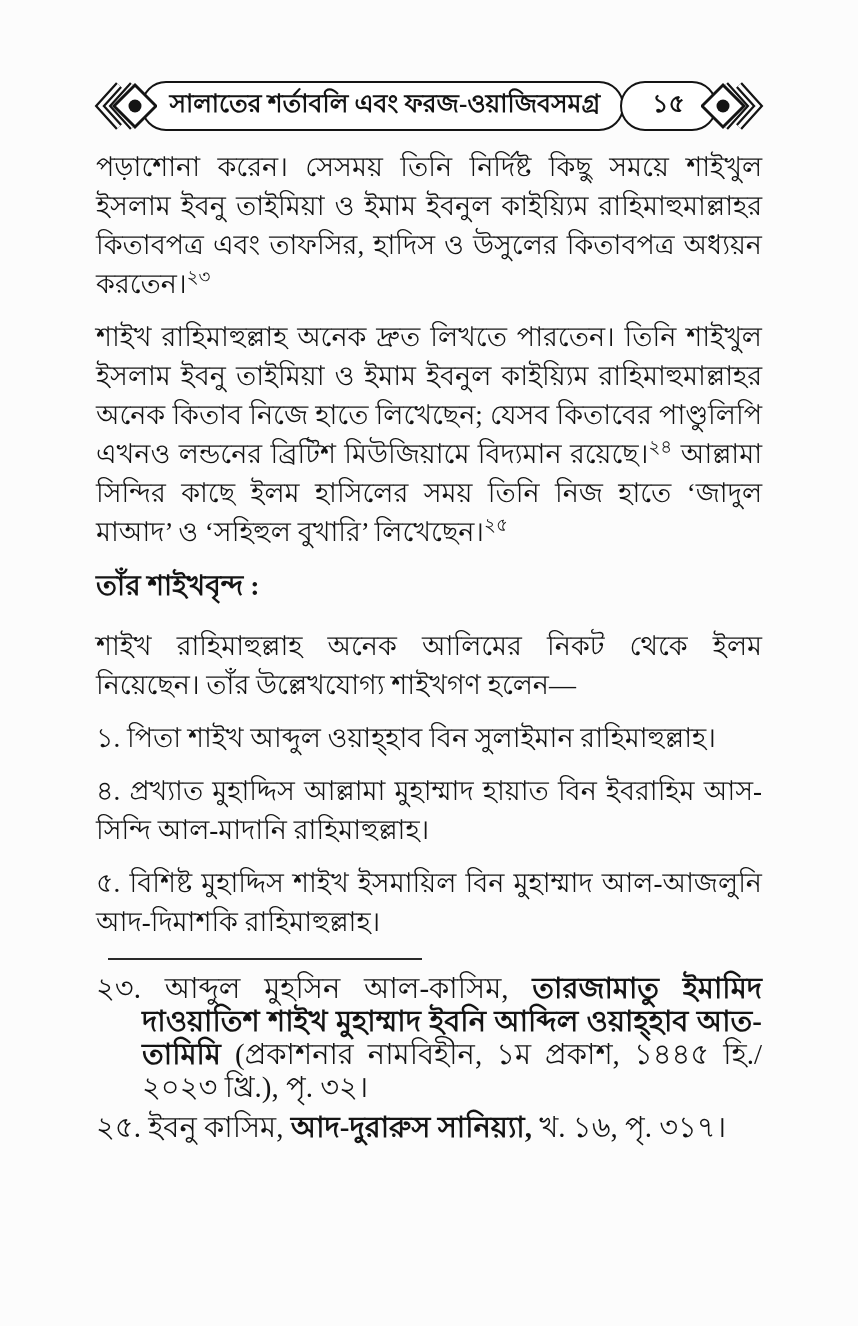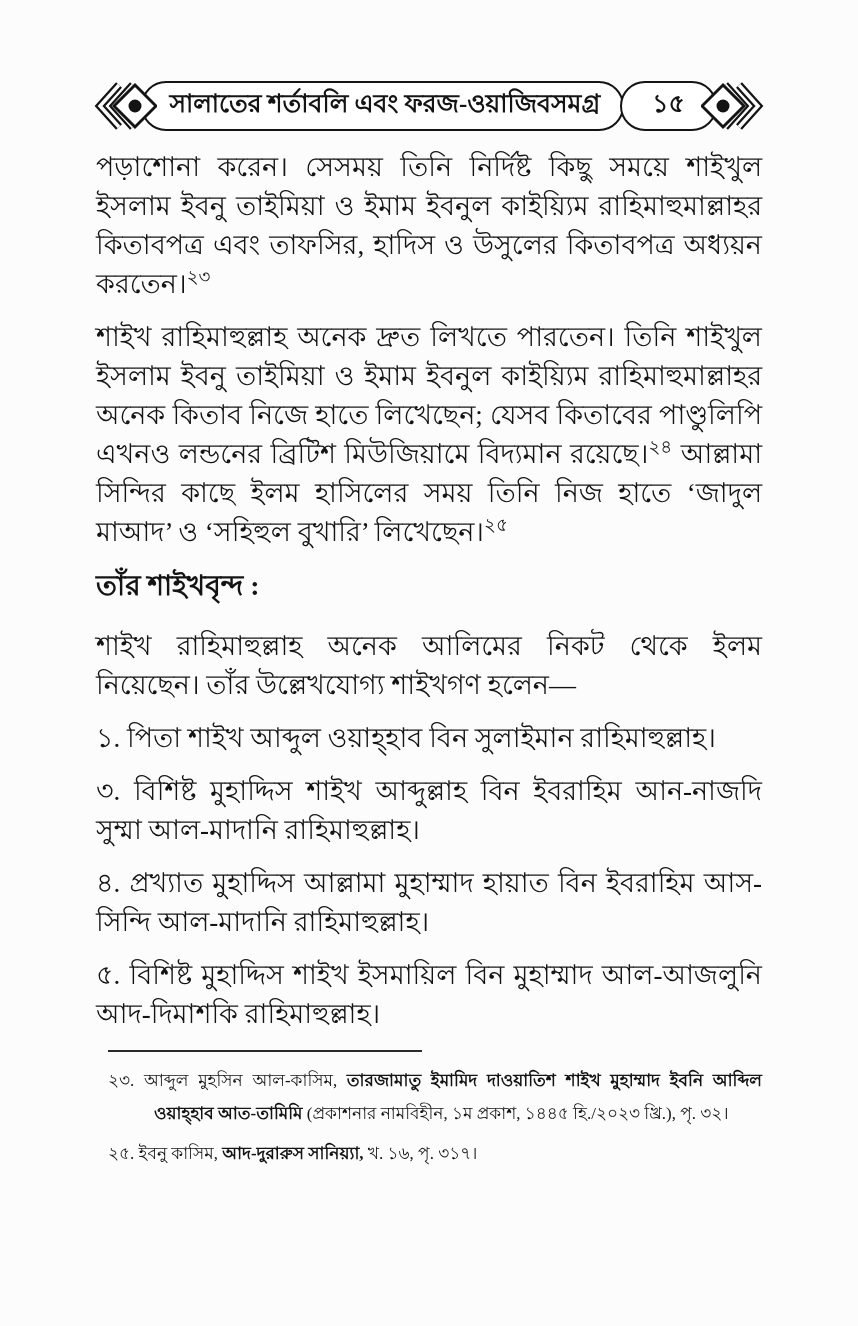--- a/index.html
+++ b/index.html
@@ -74,22 +74,22 @@
 
   
   .footnotes { margin-top: 16px; }
   .fn-rule {
     width: 314px;
     height: 0;
     border-top: 2.5px solid #2a2a2a;
     margin: 0 0 12px 12px;
   }
   .footnote {
-    margin: 0 0 7px 12px;
-    font-size: 17px;
+    margin: 0 0 7px 0;
+    font-size: 29px;
     line-height: 33px;
     text-align: justify;
     padding-left: 46px;
     text-indent: -46px;
   }
   .footnote strong { font-weight: bold; }
 </style>
 </head>
 <body>
 
@@ -133,21 +133,20 @@
 
     <p class="body-para"><span>শাইখ রাহিমাহুল্লাহ অনেক দ্রুত লিখতে পারতেন। তিনি শাইখুল ইসলাম ইবনু তাইমিয়া ও ইমাম ইবনুল কাইয়্যিম রাহিমাহুমাল্লাহর অনেক কিতাব নিজে হাতে লিখেছেন; যেসব কিতাবের পাণ্ডুলিপি এখনও লন্ডনের ব্রিটিশ মিউজিয়ামে বিদ্যমান রয়েছে।</span><sup class="fn-ref">২৪</sup><span> আল্লামা সিন্দির কাছে ইলম হাসিলের সময় তিনি নিজ হাতে ‘জাদুল মাআদ’ ও ‘সহিহুল বুখারি’ লিখেছেন।</span><sup class="fn-ref">২৫</sup></p>
 
     <h2 class="section-heading">তাঁর শাইখবৃন্দ :</h2>
 
     <p class="body-para">শাইখ রাহিমাহুল্লাহ অনেক আলিমের নিকট থেকে ইলম নিয়েছেন। তাঁর উল্লেখযোগ্য শাইখগণ হলেন—</p>
 
     <p class="body-para">১. পিতা শাইখ আব্দুল ওয়াহ্হাব বিন সুলাইমান রাহিমাহুল্লাহ।</p>
 
 
-    <p class="body-para">৩. বিশিষ্ট মুহাদ্দিস শাইখ আব্দুল্লাহ বিন ইবরাহিম আন-নাজদি সুম্মা আল-মাদানি রাহিমাহুল্লাহ।</p>
 
     <p class="body-para">৪. প্রখ্যাত মুহাদ্দিস আল্লামা মুহাম্মাদ হায়াত বিন ইবরাহিম আস-সিন্দি আল-মাদানি রাহিমাহুল্লাহ।</p>
 
     <p class="body-para">৫. বিশিষ্ট মুহাদ্দিস শাইখ ইসমায়িল বিন মুহাম্মাদ আল-আজলুনি আদ-দিমাশকি রাহিমাহুল্লাহ।</p>
 
   </main>
 
   <footer class="footnotes">
     <div class="fn-rule"></div>
 

